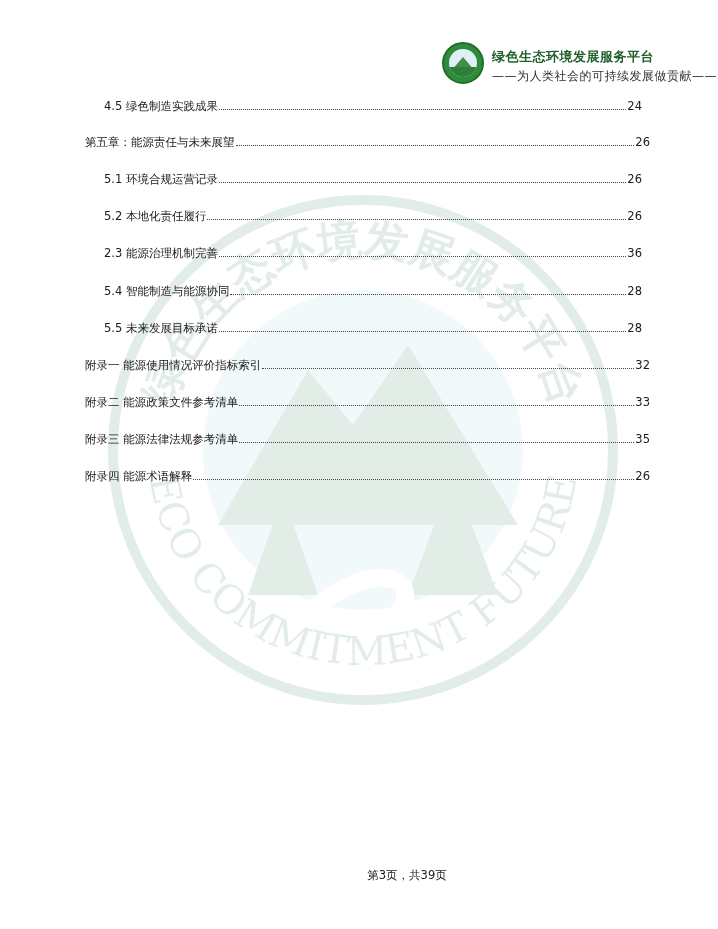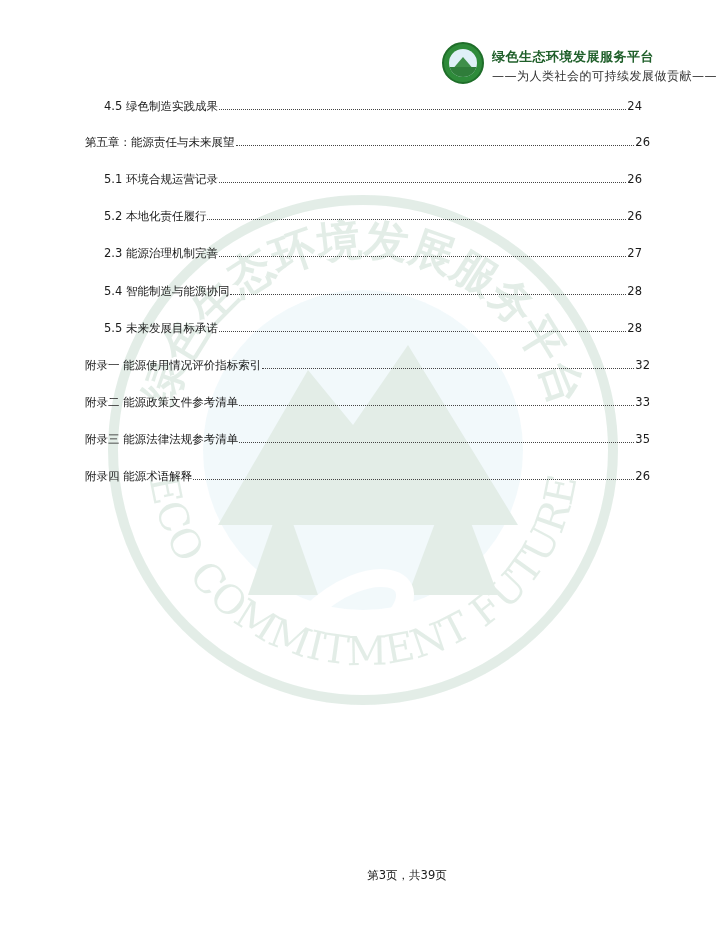--- a/index.html
+++ b/index.html
@@ -105,21 +105,21 @@
       <span class="toc-page">26</span>
     </div>
     <div class="toc-row lvl2" style="top:207px">
       <span class="toc-label">5.2 本地化责任履行</span>
       <span class="toc-dots"></span>
       <span class="toc-page">26</span>
     </div>
     <div class="toc-row lvl2" style="top:244px">
       <span class="toc-label">2.3 能源治理机制完善</span>
       <span class="toc-dots"></span>
-      <span class="toc-page">27</span>
+      <span class="toc-page">36</span>
     </div>
     <div class="toc-row lvl2" style="top:282px">
       <span class="toc-label">5.4 智能制造与能源协同</span>
       <span class="toc-dots"></span>
       <span class="toc-page">28</span>
     </div>
     <div class="toc-row lvl2" style="top:319px">
       <span class="toc-label">5.5 未来发展目标承诺</span>
       <span class="toc-dots"></span>
       <span class="toc-page">28</span>

